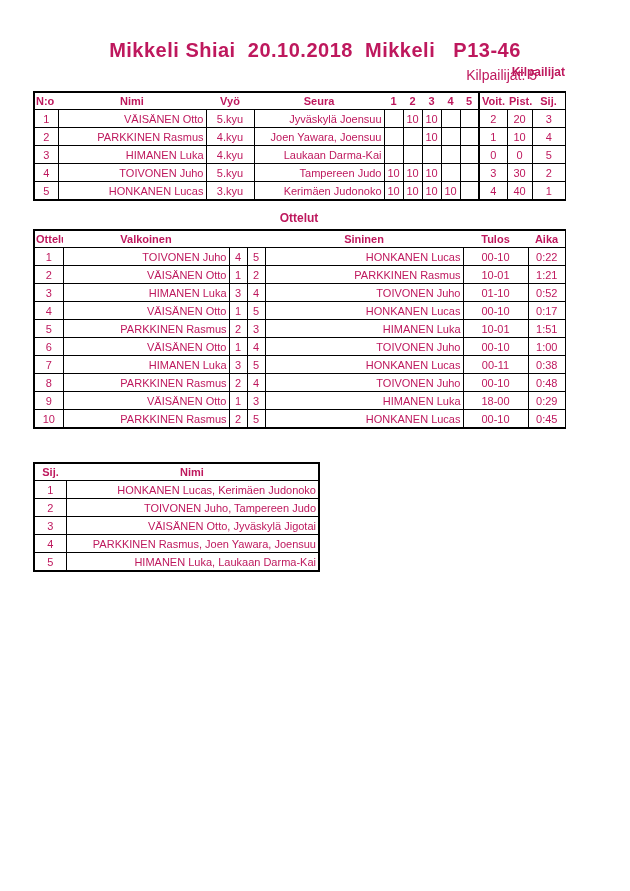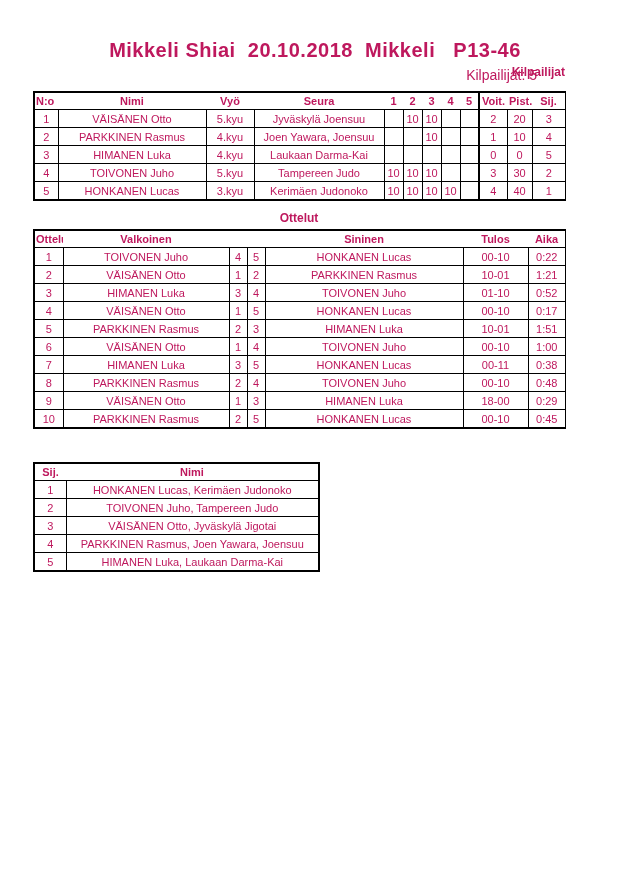--- a/index.html
+++ b/index.html
@@ -66,21 +66,21 @@
     font-size: 11px;
     font-weight: normal;
     height: 17px;
     border: 1px solid #000000;
     padding: 0 2px;
     text-align: center;
     vertical-align: middle;
     overflow: hidden;
     white-space: nowrap;
   }
-  td.lft { text-align: center; }
+  td.lft { text-align: right; }
   th.hl  { text-align: left; padding-left: 1px; }
   th.grp, td.grp { border-left: 2px solid #000000; }
 </style>
 </head>
 <body>
 
 <div class="page">
 
   <h1 class="title">Mikkeli Shiai  20.10.2018  Mikkeli   P13-46</h1>
 

